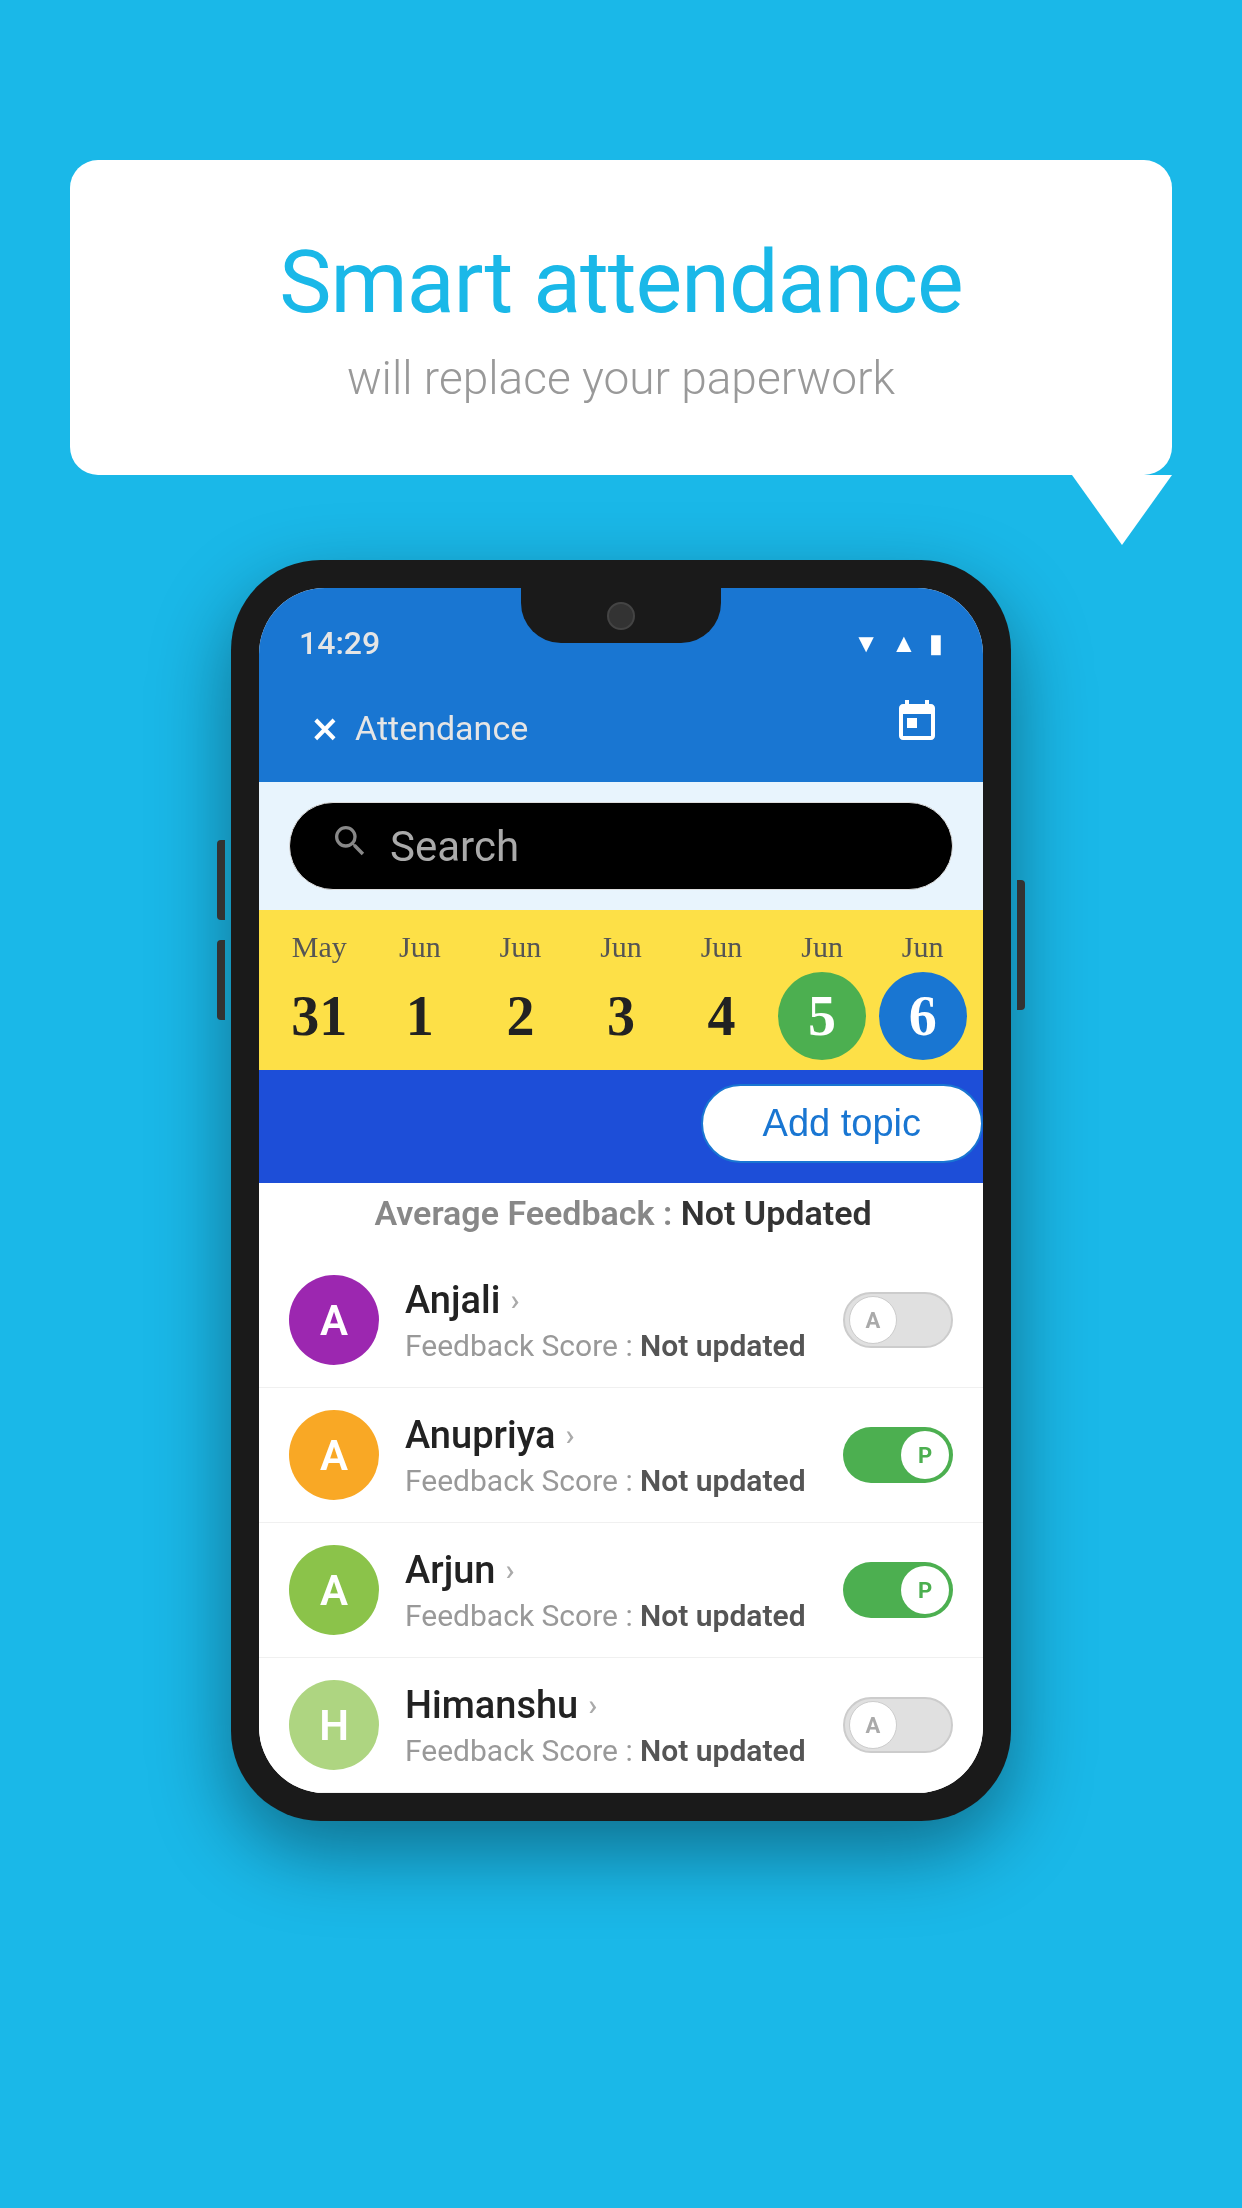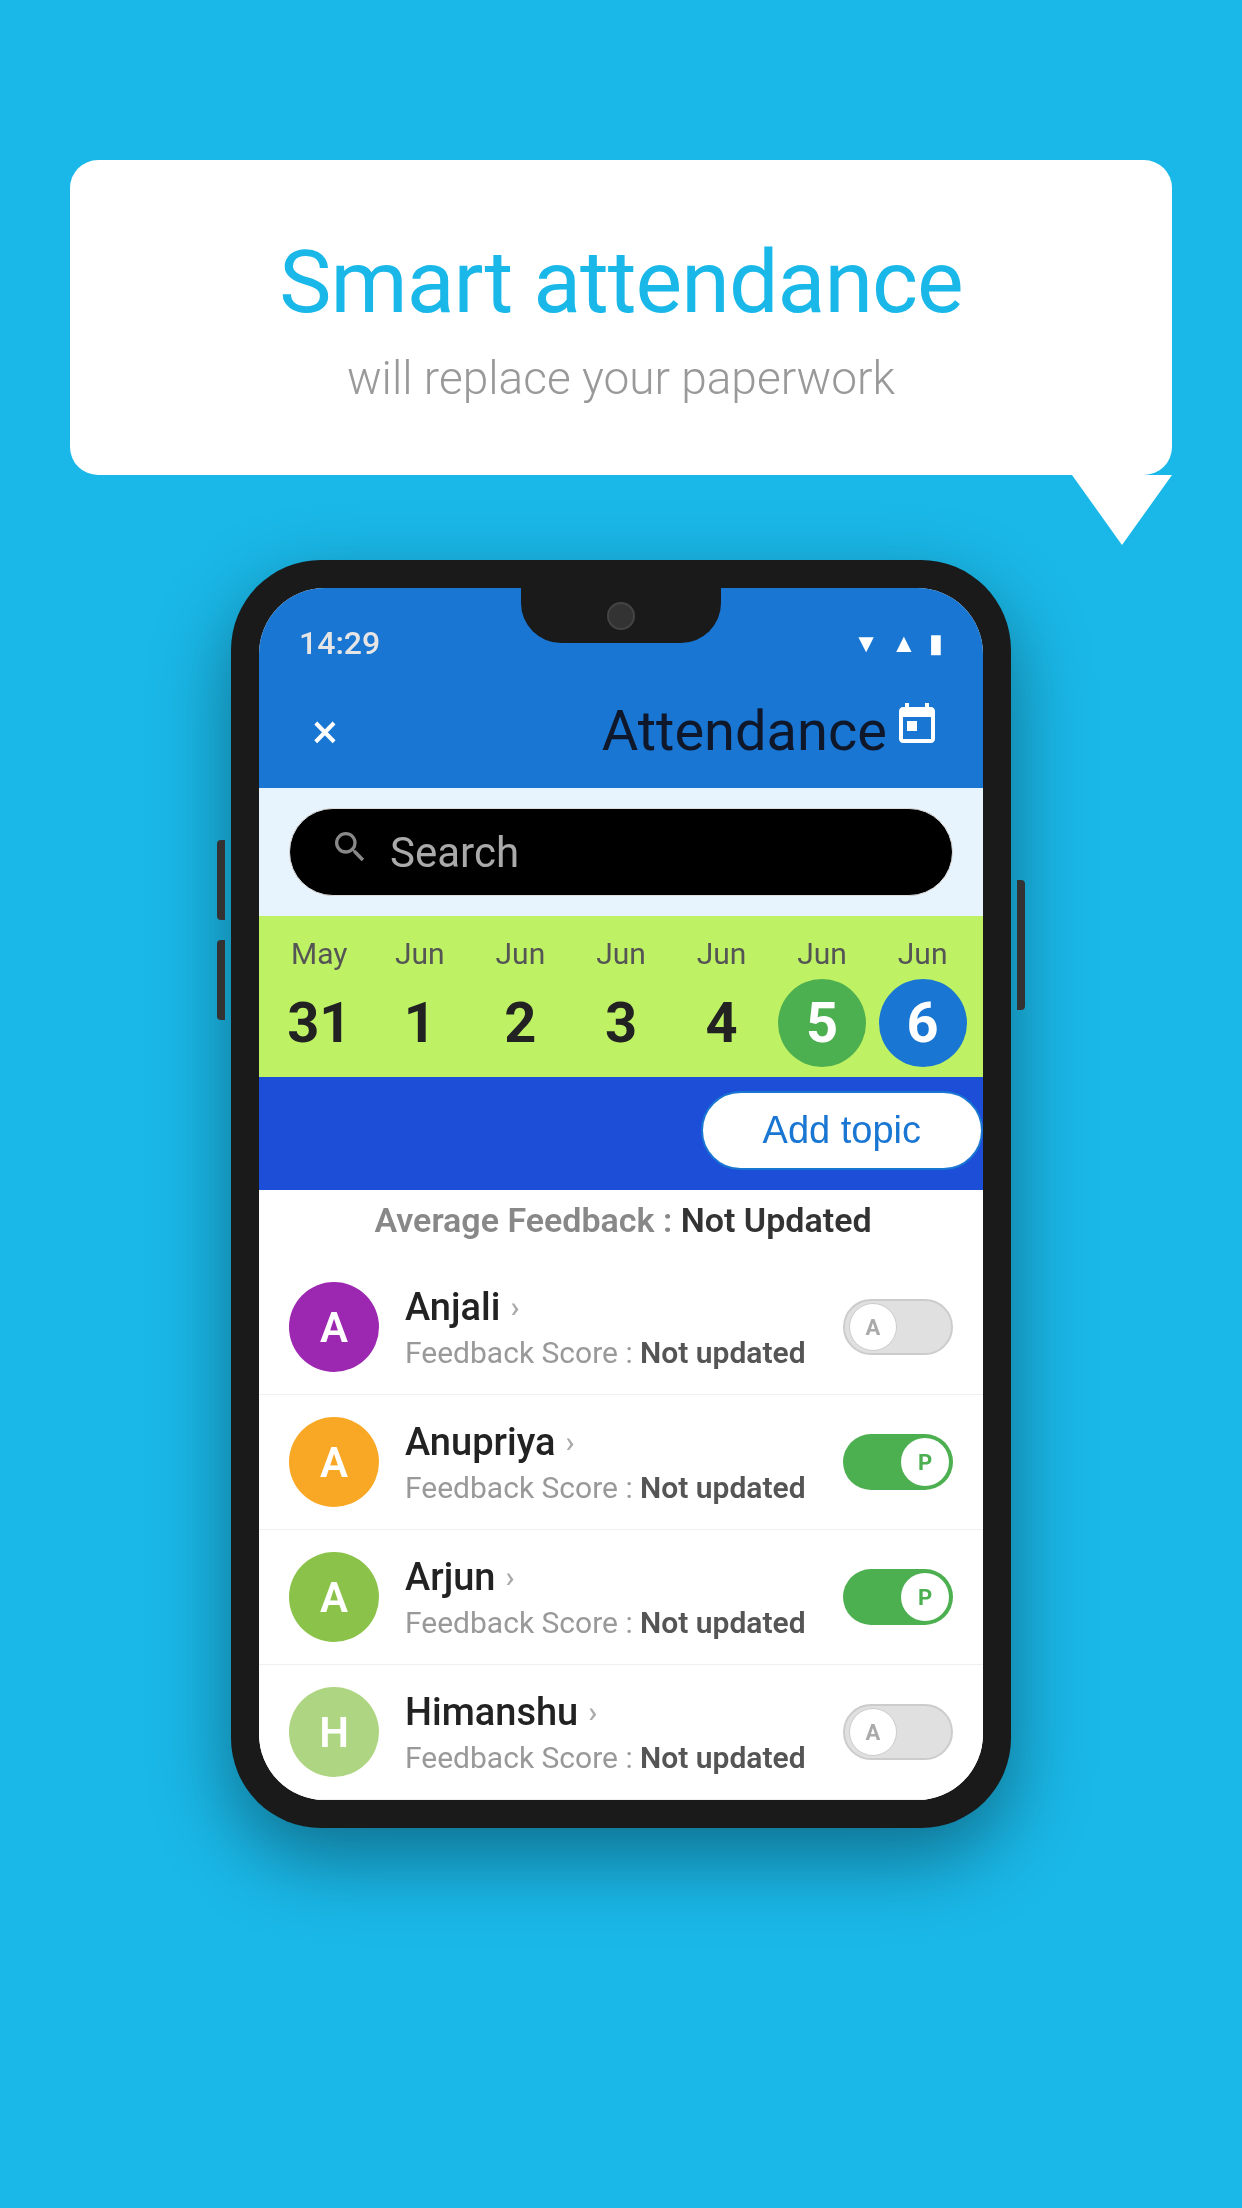--- a/index.html
+++ b/index.html
@@ -133,25 +133,25 @@
     
     .app-bar {
       background: #1976d2;
       padding: 24px 36px;
       display: flex;
       align-items: center;
       justify-content: space-between;
     }
 
     .app-bar-title {
-      color: #0f172a;
-      font-size: 56px;
+      color: #e5e5e5;
+      font-size: 34px;
       font-weight: 400;
       flex: 1;
-      text-align: right;
+      text-align: left;
     }
 
     .app-bar-btn {
       color: white;
       font-size: 48px;
       cursor: pointer;
       width: 60px;
       text-align: center;
     }
 
@@ -180,21 +180,22 @@
       color: #aaa;
       font-size: 42px;
     }
 
     
     .calendar-strip {
       padding: 20px 10px 10px 10px;
       display: flex;
       align-items: flex-start;
       justify-content: space-around;
-      background: #bef264;
+      background: #fde047;
+      font-family: Liberation Serif, serif;
     }
 
     .cal-day {
       display: flex;
       flex-direction: column;
       align-items: center;
       width: 100px;
     }
 
     .cal-month {

